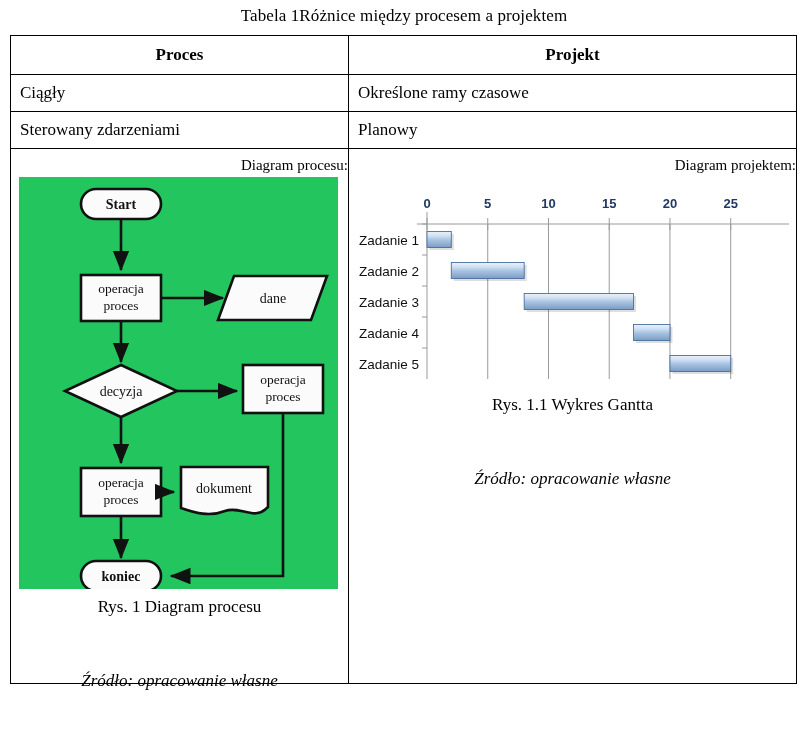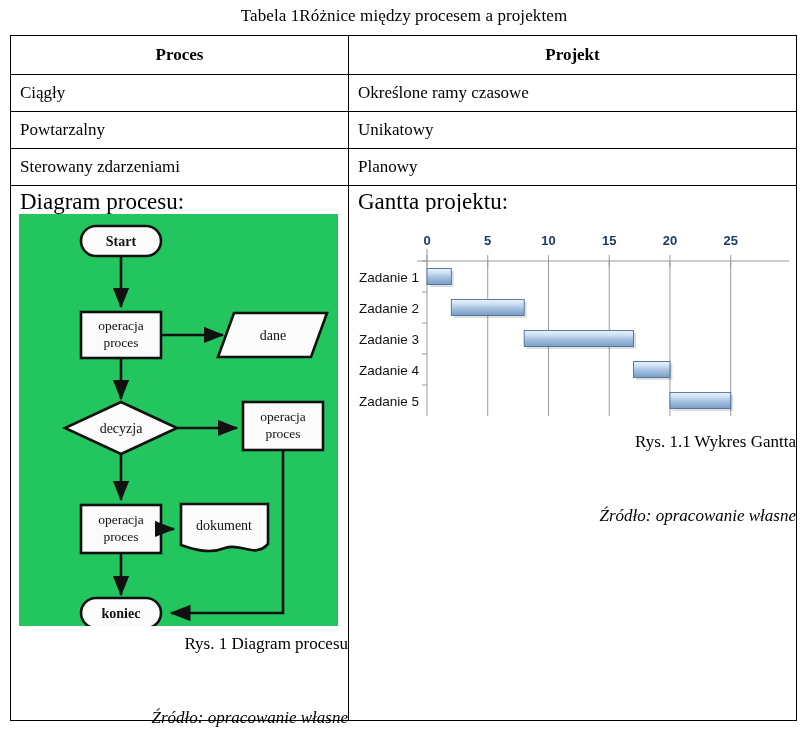--- a/index.html
+++ b/index.html
@@ -66,41 +66,42 @@
     font-family: "Liberation Serif", serif;
     white-space: nowrap;
     margin-top: 32px;
   }
 
   .diagram-cell {
     height: 534px;
     position: relative;
   }
   .diagram-label {
-    font-size: 23px;
+    font-size: 15px;
     padding: 6px 0 0 9px;
     line-height: 20px;
+    text-align: right;
   }
 
   
   .flow-scan {
     position: absolute;
     left: 8px;
     top: 28px;
     width: 319px;
     height: 412px;
     background: #22c55e;
   }
   .flow-scan svg { display: block; }
 
   .fig-caption {
     position: absolute;
     left: 0;
     width: 100%;
-    text-align: right;
+    text-align: center;
     font-size: 17px;
     font-family: "Liberation Serif", serif;
   }
   .fig-caption.italic { font-style: italic; margin-top: 40px; }
 
   
   .cap-left-1 { top: 448px; }
   .cap-left-2 { top: 482px; }
 
   
@@ -130,24 +131,20 @@
       <col class="col-right">
     </colgroup>
     <tbody>
       <tr>
         <td class="hdr-cell">Proces</td>
         <td class="hdr-cell">Projekt</td>
       </tr>
       <tr>
         <td class="txt-cell">Ciągły</td>
         <td class="txt-cell">Określone ramy czasowe</td>
-      </tr>
-      <tr>
-        <td class="txt-cell">Powtarzalny</td>
-        <td class="txt-cell">Unikatowy</td>
       </tr>
       <tr>
         <td class="txt-cell">Sterowany zdarzeniami</td>
         <td class="txt-cell">Planowy</td>
       </tr>
 
       <tr>
 
         <td class="diagram-cell">
           <div class="diagram-label">Diagram procesu:</div>
@@ -221,21 +218,21 @@
 
               <path d="M264,236 L264,399 L152,399" fill="none" stroke="#111" stroke-width="2.6" marker-end="url(#arrow)"></path>
             </svg>
           </div>
 
           <div class="fig-caption cap-left-1">Rys. 1 Diagram procesu</div>
           <div class="fig-caption italic cap-left-2">Źródło: opracowanie własne</div>
         </td>
 
         <td class="diagram-cell">
-          <div class="diagram-label">Gantta projektu:</div>
+          <div class="diagram-label">Diagram projektem:</div>
 
           <div class="gantt">
             <svg id="gantt-svg" width="446" height="208" viewBox="0 0 446 208">
               <defs>
                 <linearGradient id="barGrad" x1="0" y1="0" x2="0" y2="1">
                   <stop offset="0%" stop-color="#eaf2fb"></stop>
                   <stop offset="28%" stop-color="#cfe0f2"></stop>
                   <stop offset="52%" stop-color="#a8c4e2"></stop>
                   <stop offset="100%" stop-color="#7a9cc4"></stop>
                 </linearGradient>

